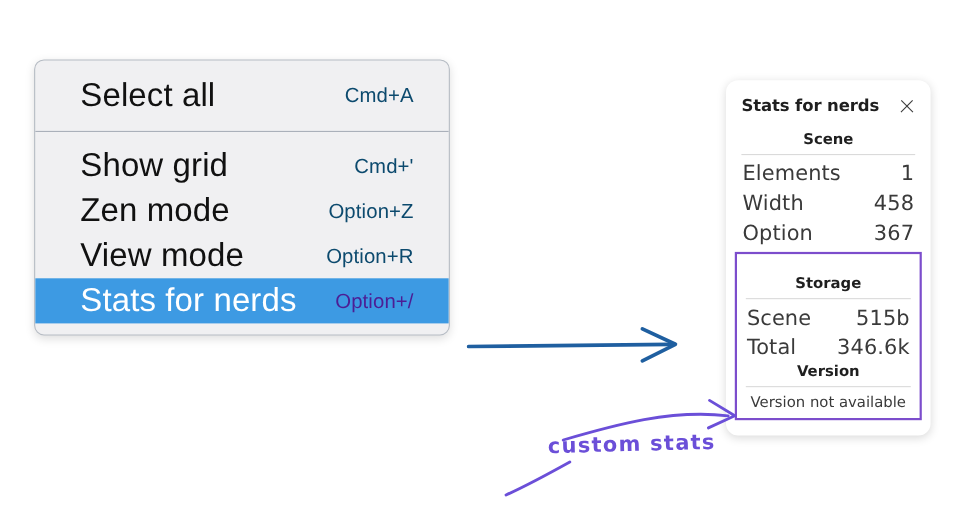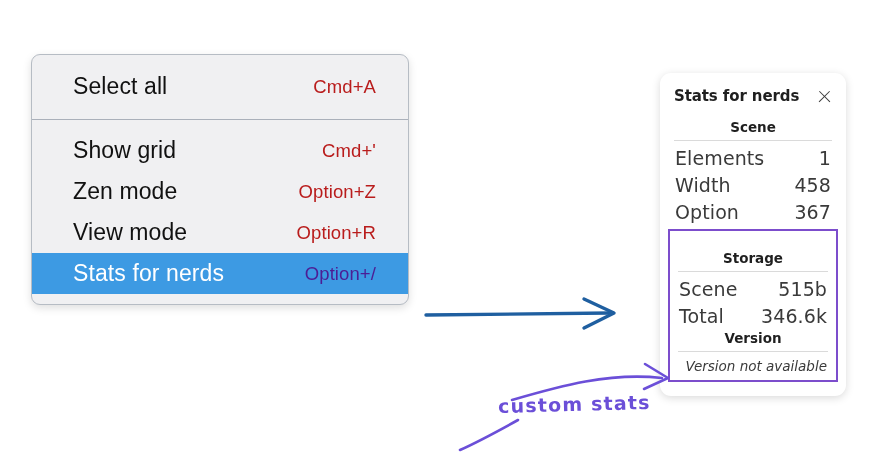--- a/index.html
+++ b/index.html
@@ -41,27 +41,27 @@
   .menu-item {
     display: flex;
     align-items: center;
     justify-content: space-between;
     height: 41px;
     padding: 0 32px 0 41px;
     box-sizing: border-box;
     cursor: default;
   }
   .menu-item .label {
-    font-size: 23px;
+    font-size: 30px;
     color: #111111;
     letter-spacing: 0.1px;
   }
   .menu-item .shortcut {
     font-size: 18.5px;
-    color: #b91c1c;
+    color: #0c4a6e;
     letter-spacing: 0.1px;
   }
   .menu-item.selected {
     background: #3d9ae3;
   }
   .menu-item.selected .label {
     color: #ffffff;
   }
   .menu-item.selected .shortcut {
     color: #4c1d95;
@@ -140,22 +140,21 @@
     font-size: 19px;
     color: #3a3a3a;
     padding: 2.5px 3px;
   }
   .stats-row .k { letter-spacing: 0.1px; }
   .stats-row .v { letter-spacing: 0.1px; }
   .stats-single {
     font-size: 13.5px;
     color: #3a3a3a;
     padding: 3px 3px 1px 3px;
-    text-align: right;
-    font-style: italic;
+    text-align: center;
   }
 
   
   #custom-stats-group {
     border: 2px solid #7c4dcc;
     margin: 4px -4px 0 -4px;
     padding: 18px 6px 5px 6px;
   }
 
   

